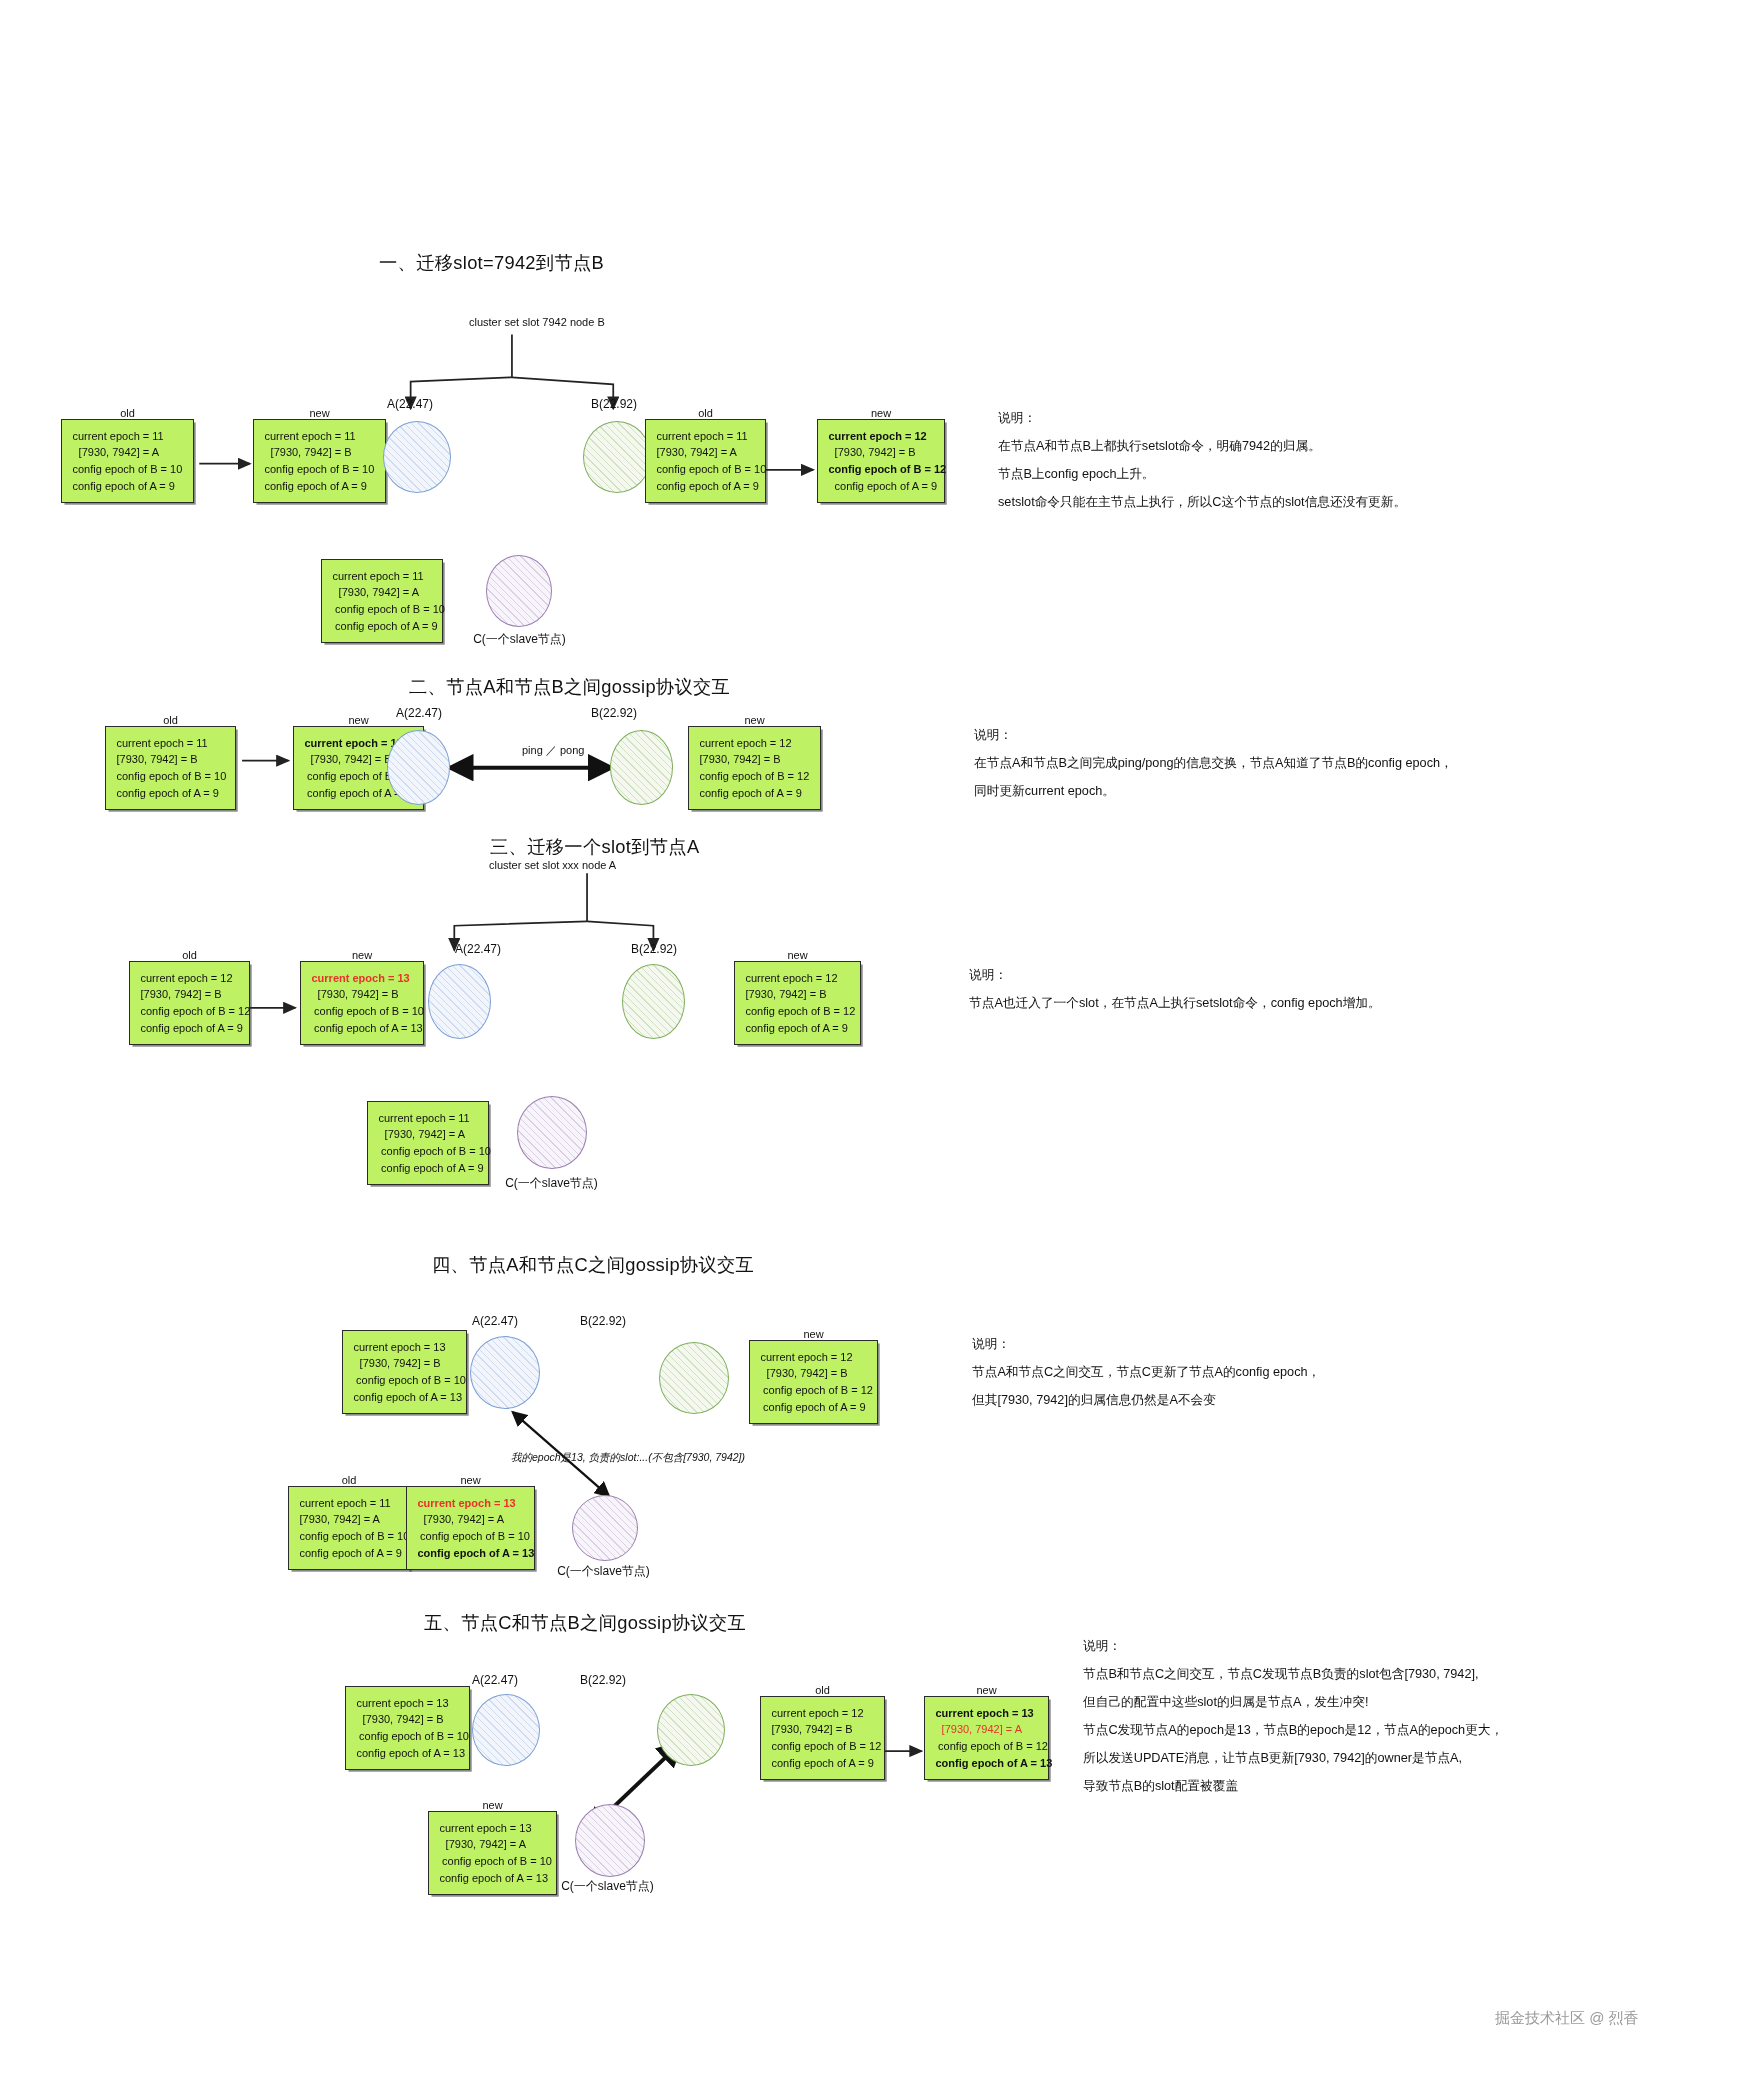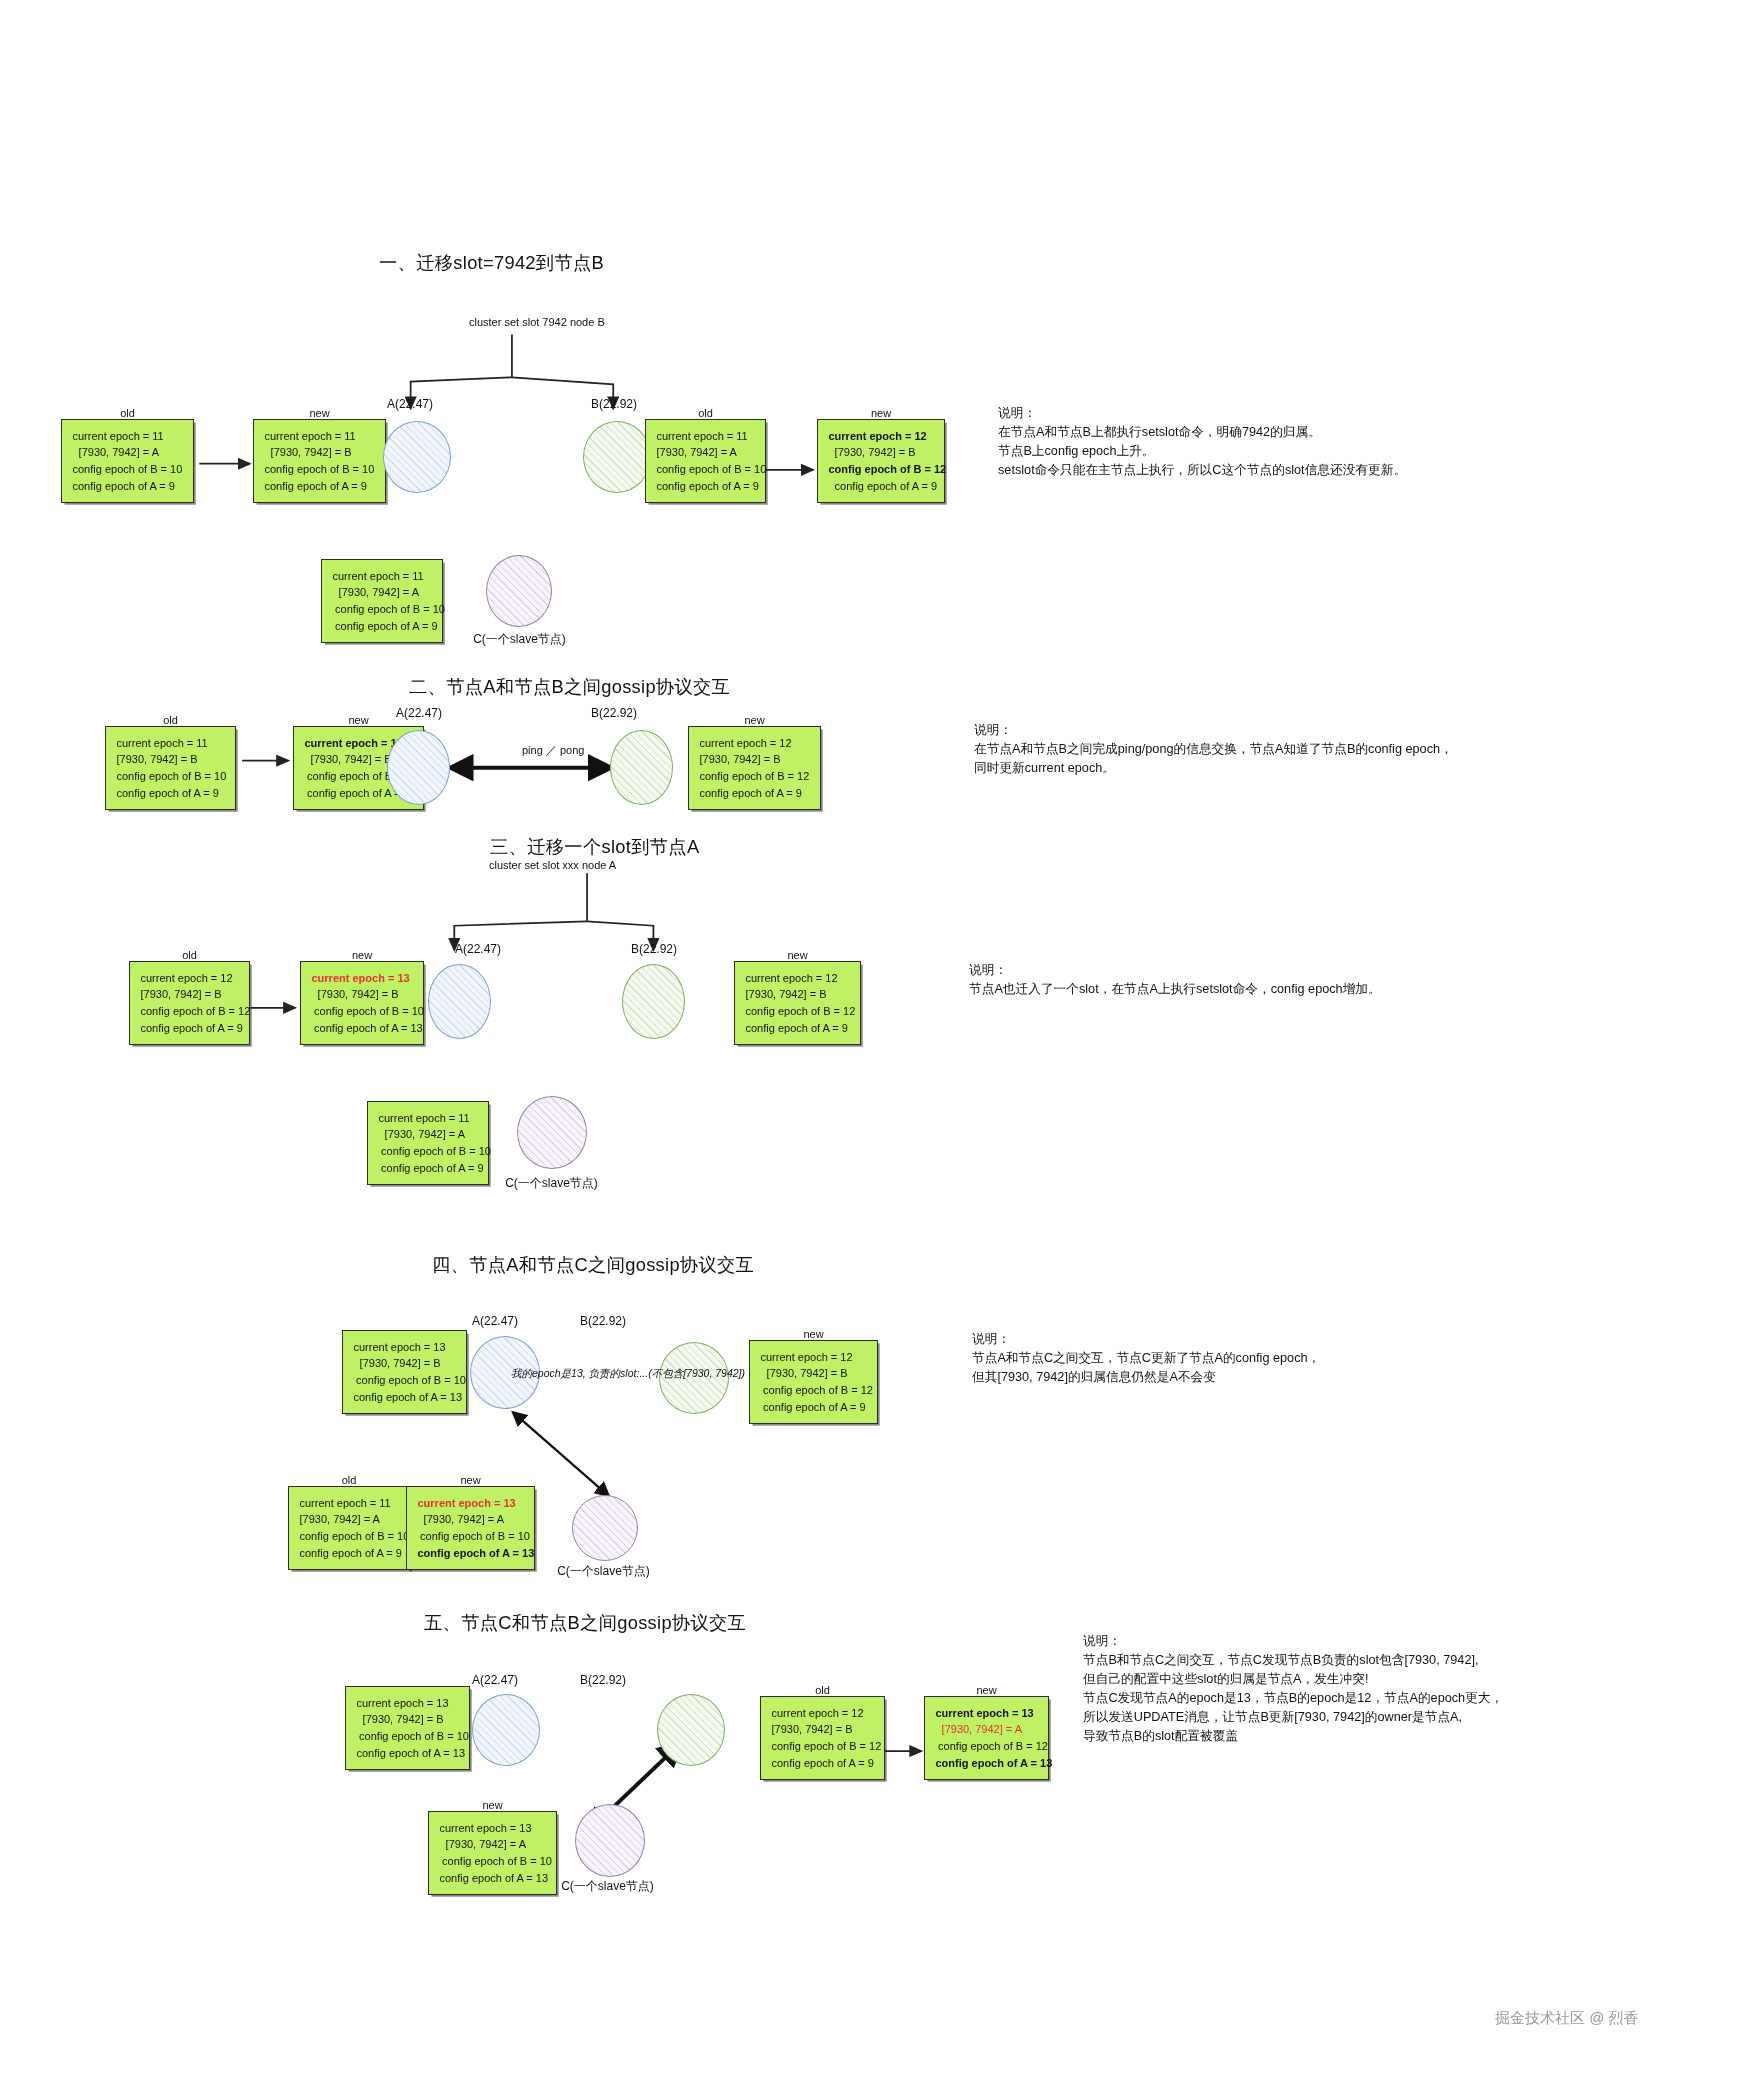--- a/index.html
+++ b/index.html
@@ -85,21 +85,21 @@
   .nodelabel{
     font-size:12px;
     color:#111;
     white-space:nowrap;
     text-align:center;
   }
 
   
   .explain{
     font-size:12.7px;
-    line-height:19px;
+    line-height:28px;
     color:#111;
     white-space:pre-line;
   }
 
   
   .cmdlabel{
     font-size:11px;
     color:#111;
     white-space:nowrap;
   }
@@ -359,21 +359,21 @@
       <div class="ln i1">[7930, 7942] = B</div>
       <div class="ln i2">config epoch of B = 12</div>
       <div class="ln i2">config epoch of A = 9</div>
     </div>
   </div>
 
   <div class="abs explain" style="left:972px;top:1330px;width:751px;">说明：
 节点A和节点C之间交互，节点C更新了节点A的config epoch，
 但其[7930, 7942]的归属信息仍然是A不会变</div>
 
-  <div class="abs speech" style="left:511px;top:1366px;">我的epoch是13,
+  <div class="abs speech" style="left:511px;top:1450px;">我的epoch是13,
 负责的slot:...(不包含[7930, 7942])</div>
 
   <div class="abs" style="left:288px;top:1474px;">
     <div class="boxcap" style="width:122px;">old</div>
     <div class="statebox" style="width:122px;">
       <div class="ln">current epoch = 11</div>
       <div class="ln">[7930, 7942] = A</div>
       <div class="ln">config epoch of B = 10</div>
       <div class="ln">config epoch of A = 9</div>
     </div>

